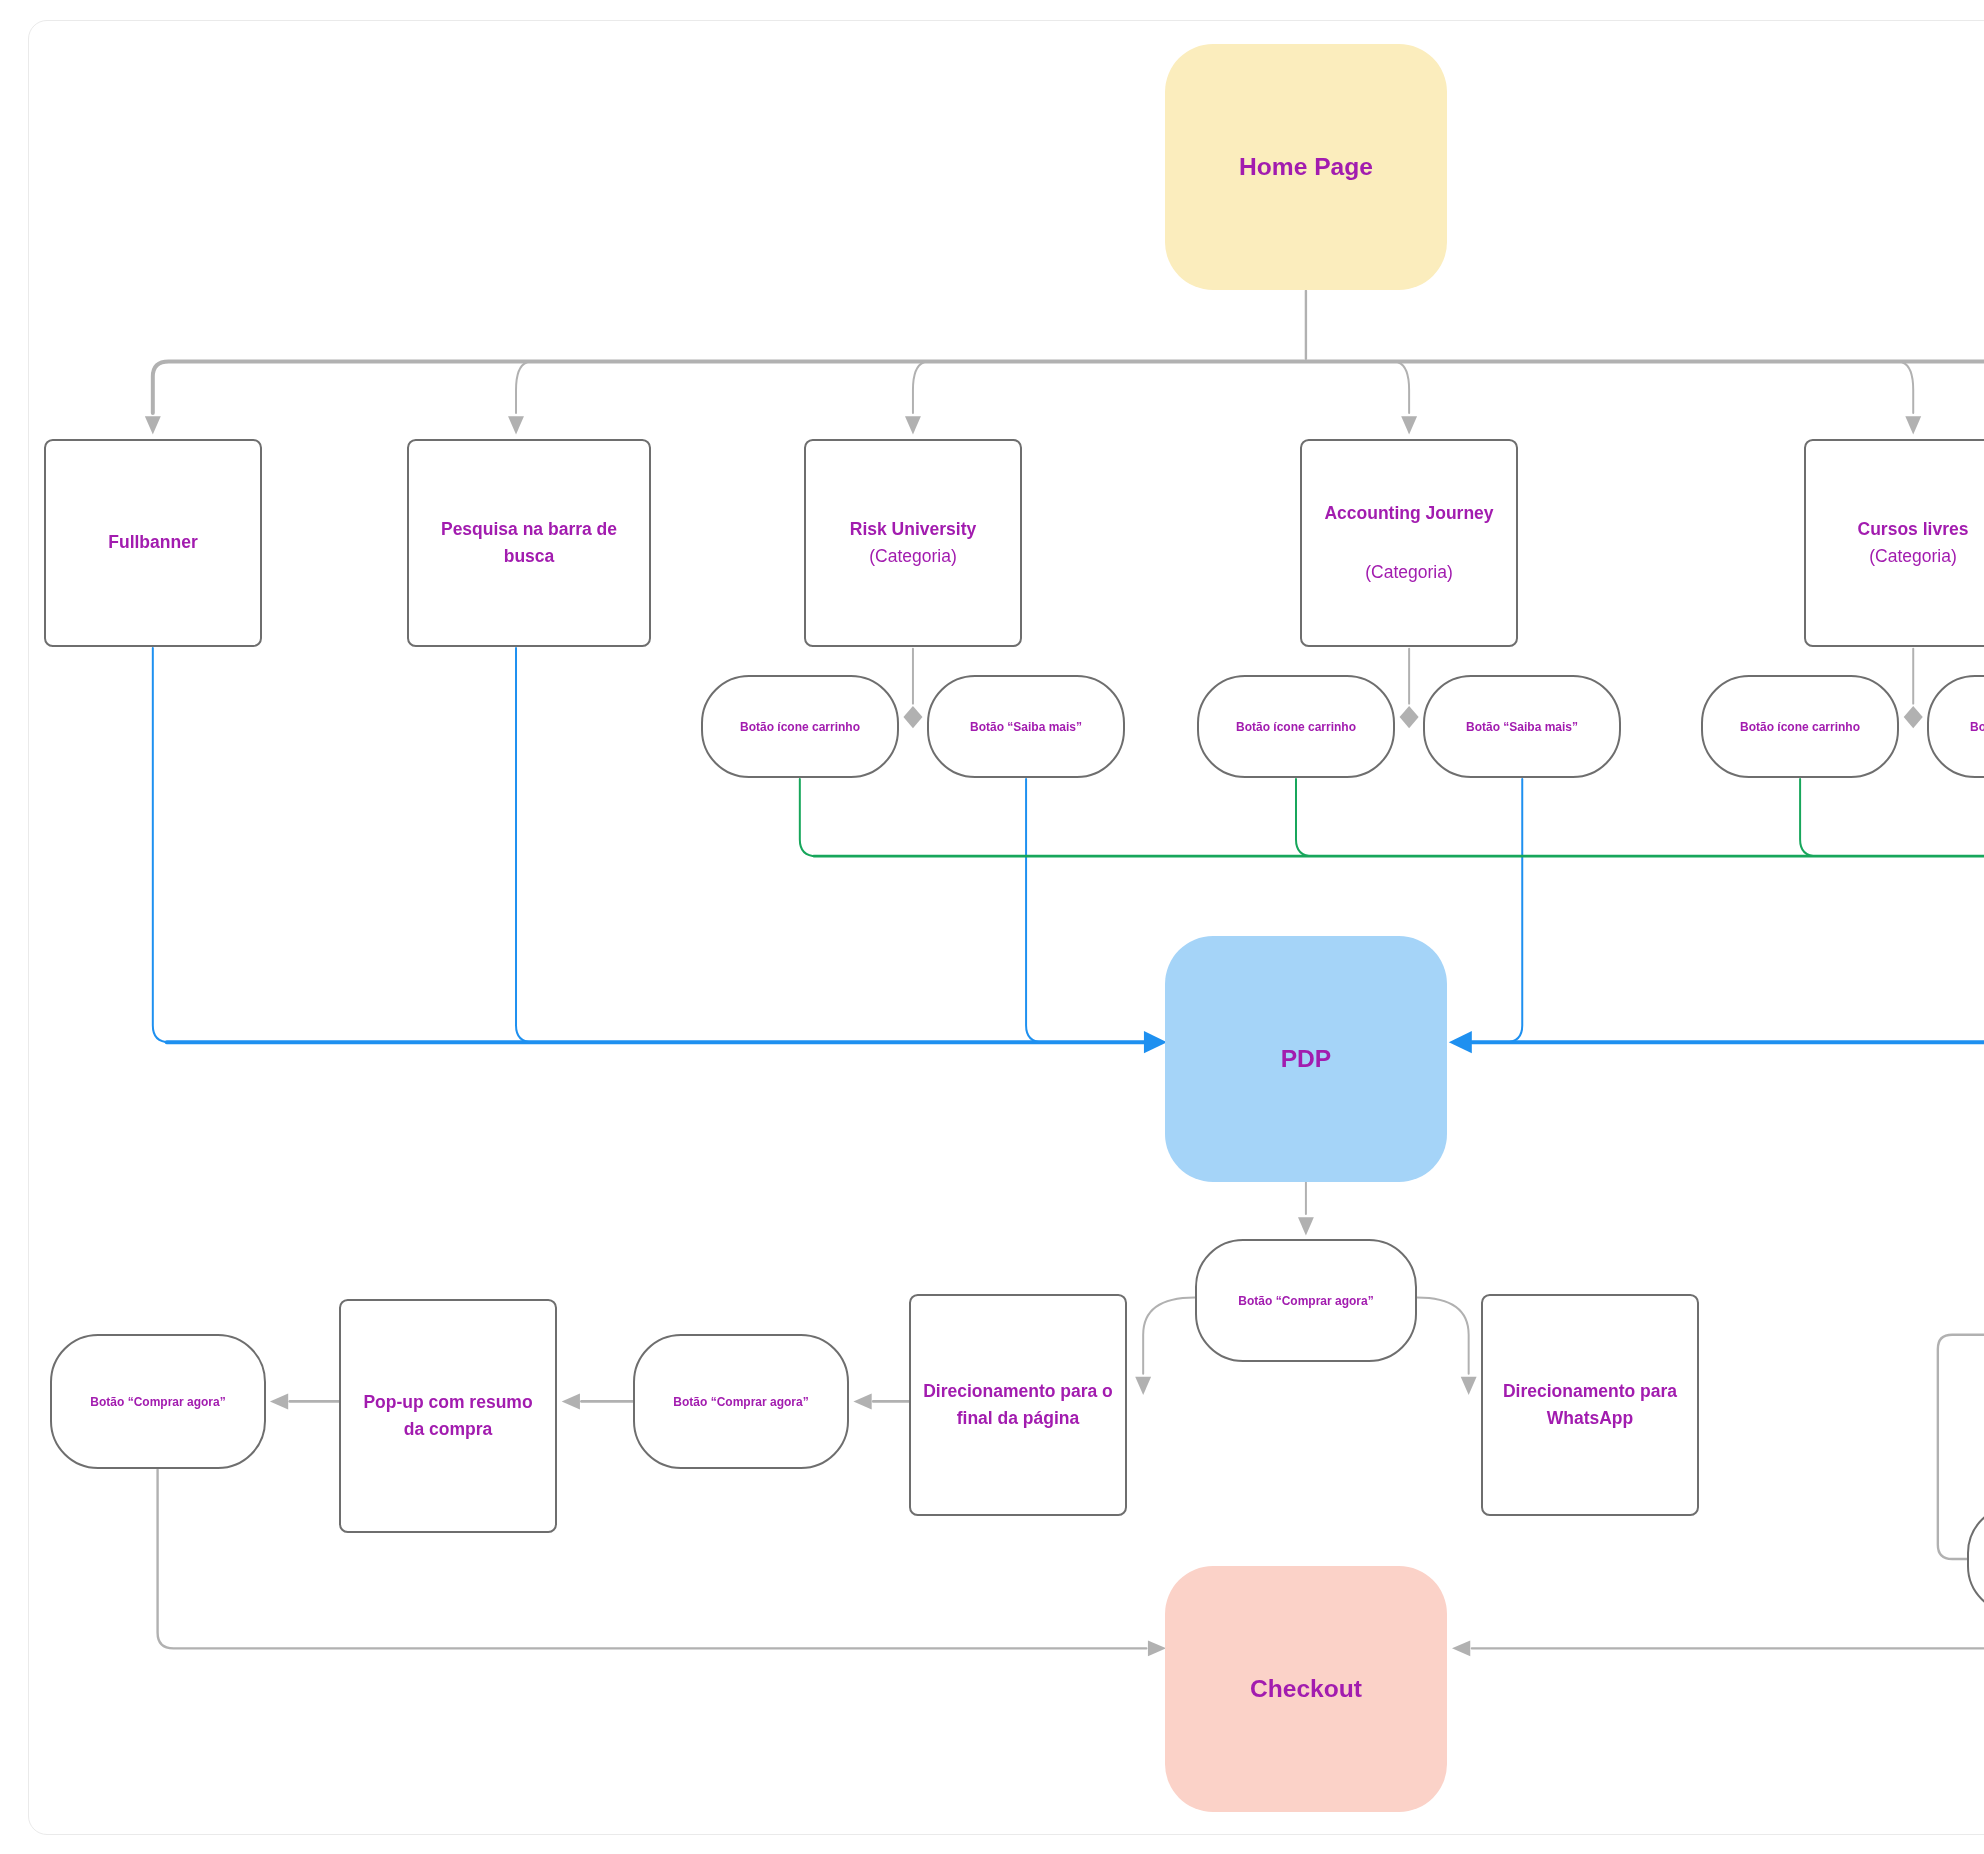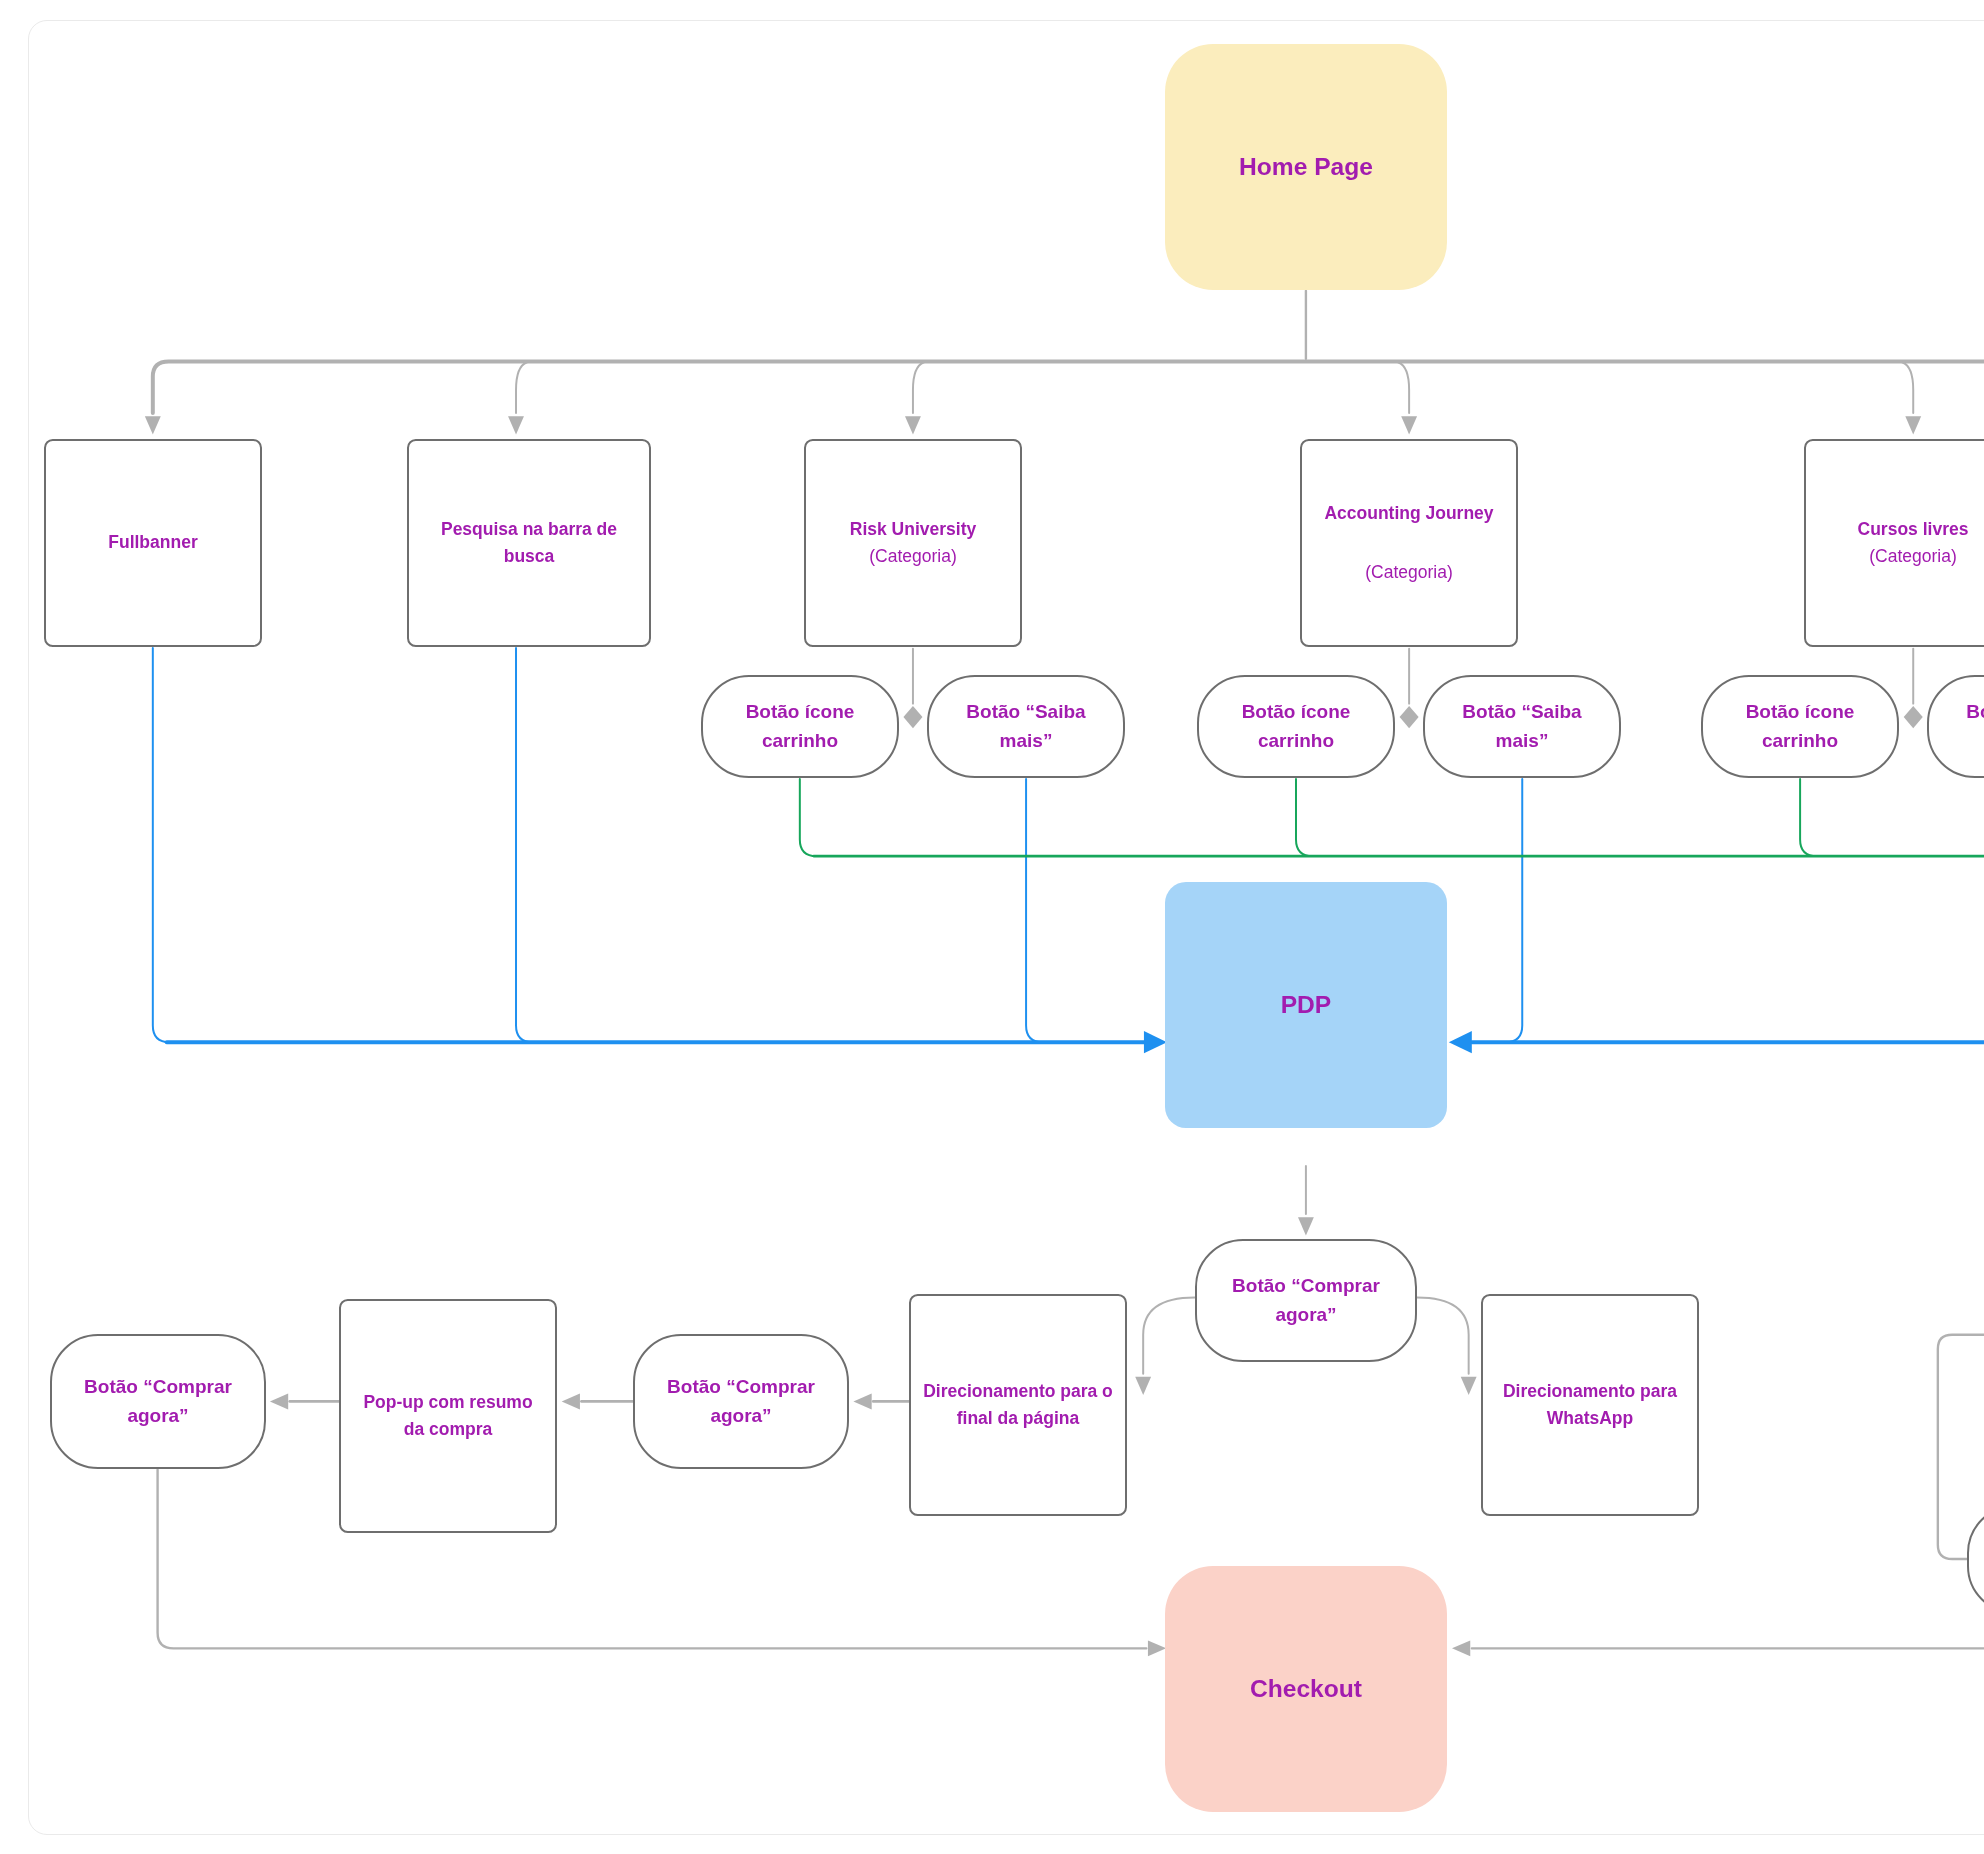--- a/index.html
+++ b/index.html
@@ -2,21 +2,21 @@
 <html style="font-size:6.4px"><head>
 <meta charset="utf-8">
 <style>
   html,body{margin:0;padding:0;background:#ffffff;}
   body{width:2642px;height:1855px;position:relative;font-family:"Liberation Sans",sans-serif;}
   #frame{position:absolute;left:28px;top:20px;width:2585px;height:1813px;border:1.6px solid #EAEAEA;border-radius:19px;background:#ffffff;z-index:0;}
   #wires{position:absolute;left:0;top:0;width:2642px;height:1855px;z-index:1;}
   .node{position:absolute;z-index:2;display:flex;align-items:center;justify-content:center;text-align:center;color:#a21caf;box-sizing:border-box;}
   .big{border-radius:48px;font-size:24.6px;font-weight:700;}
   .wbox{background:#fff;border:2.4px solid #6E6E6E;border-radius:8.7px;font-size:17.5px;font-weight:700;line-height:1.55;flex-direction:column;padding:0 11px;}
-  .pill{background:#fff;border:2.4px solid #6E6E6E;border-radius:48px;font-size:19px;font-weight:700;line-height:1.5;padding:0 11px;}
+  .pill{background:#fff;border:2.4px solid #6E6E6E;border-radius:48px;font-size:12px;font-weight:700;line-height:1.5;padding:0 11px;}
   .pill-sm{padding:0 29px;text-align:center;}
   .sub{font-weight:400;}
   .yellow{background:#FBEDBD;}
   .bluefill{background:#A5D4F8;}
   .pinkfill{background:#FBD2C8;}
 </style>
 </head>
 <body>
 
 <div id="frame"></div>
@@ -134,21 +134,21 @@
 <div class="node pill" style="left:1423px;top:675px;width:198px;height:103px;">
   <span>Botão “Saiba mais”</span>
 </div>
 <div class="node pill" style="left:1701px;top:675px;width:198px;height:103px;">
   <span>Botão ícone carrinho</span>
 </div>
 <div class="node pill" style="left:1927px;top:675px;width:198px;height:103px;">
   <span>Botão “Saiba mais”</span>
 </div>
 
-<div class="node big bluefill" style="left:1165px;top:882px;width:282px;height:246px;border-radius:21px;">
+<div class="node big bluefill" style="left:1165px;top:936px;width:282px;height:246px;">
   <span>PDP</span>
 </div>
 
 <div class="node pill pill-sm" style="left:1195px;top:1239px;width:222px;height:123px;">
   <span>Botão “Comprar agora”</span>
 </div>
 <div class="node wbox" style="left:909px;top:1294px;width:218px;height:222px;">
   <span>Direcionamento para o final da página</span>
 </div>
 <div class="node wbox" style="left:1481px;top:1294px;width:218px;height:222px;">

